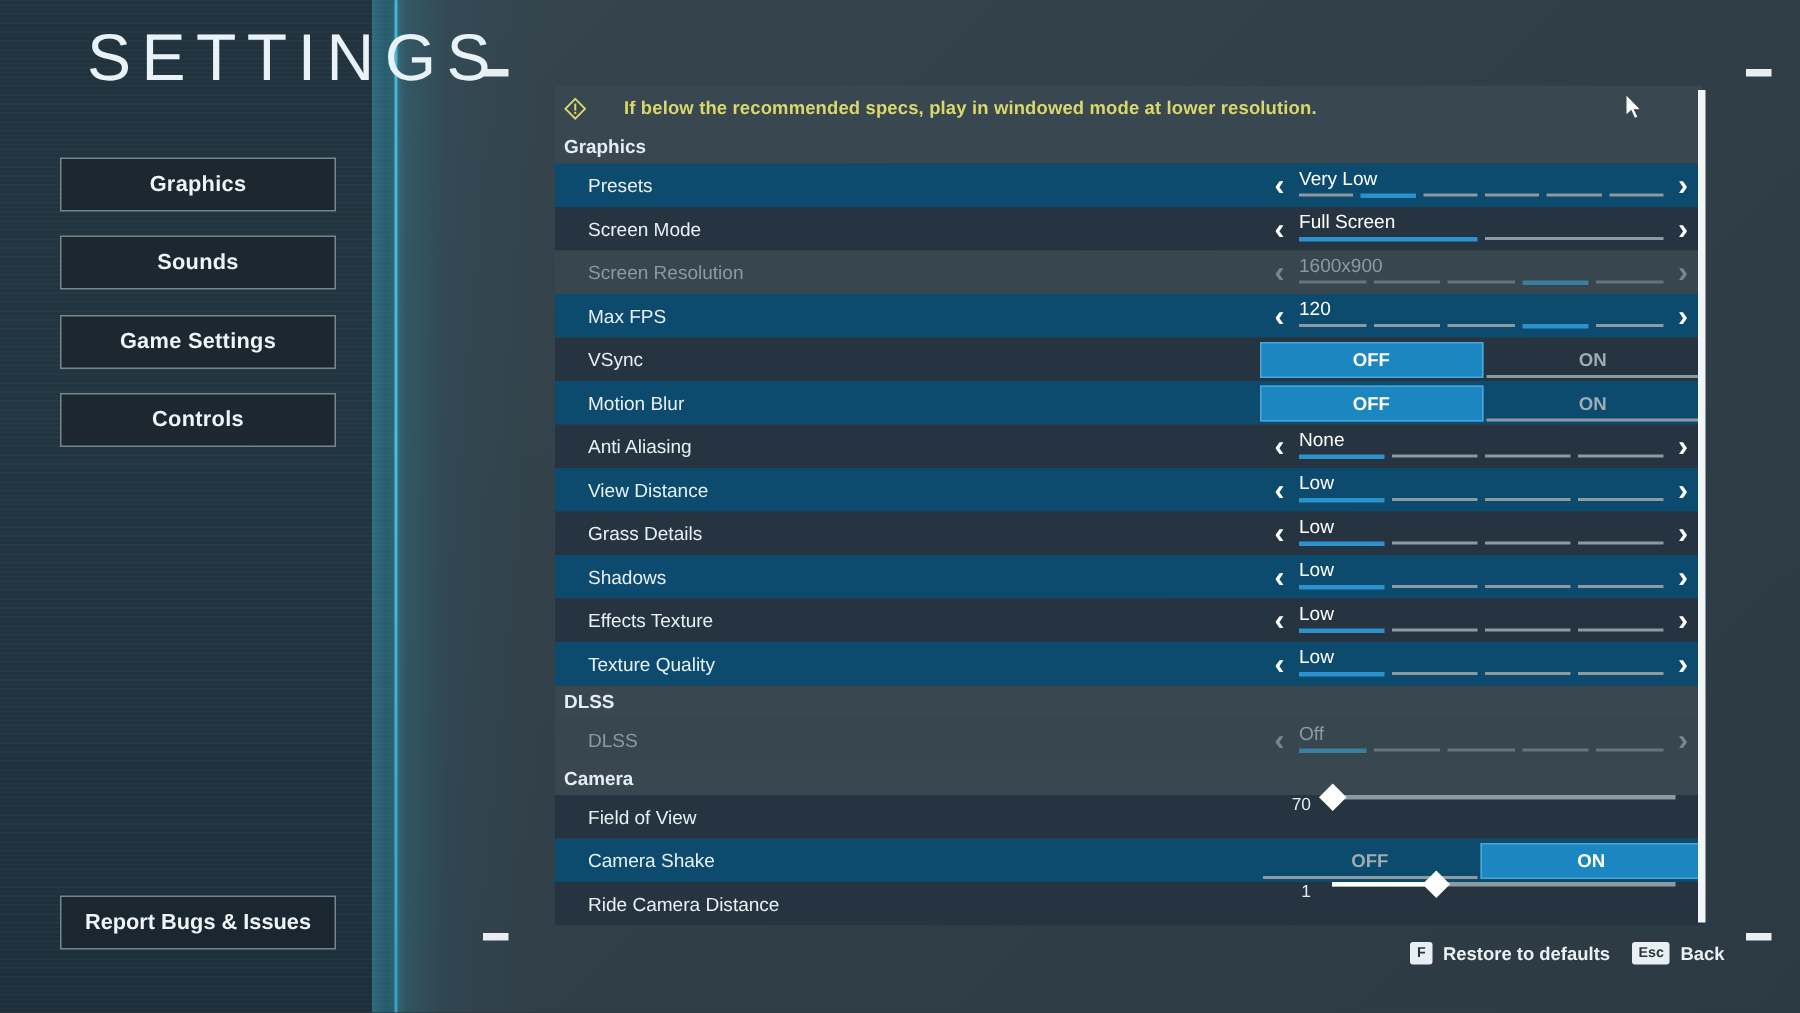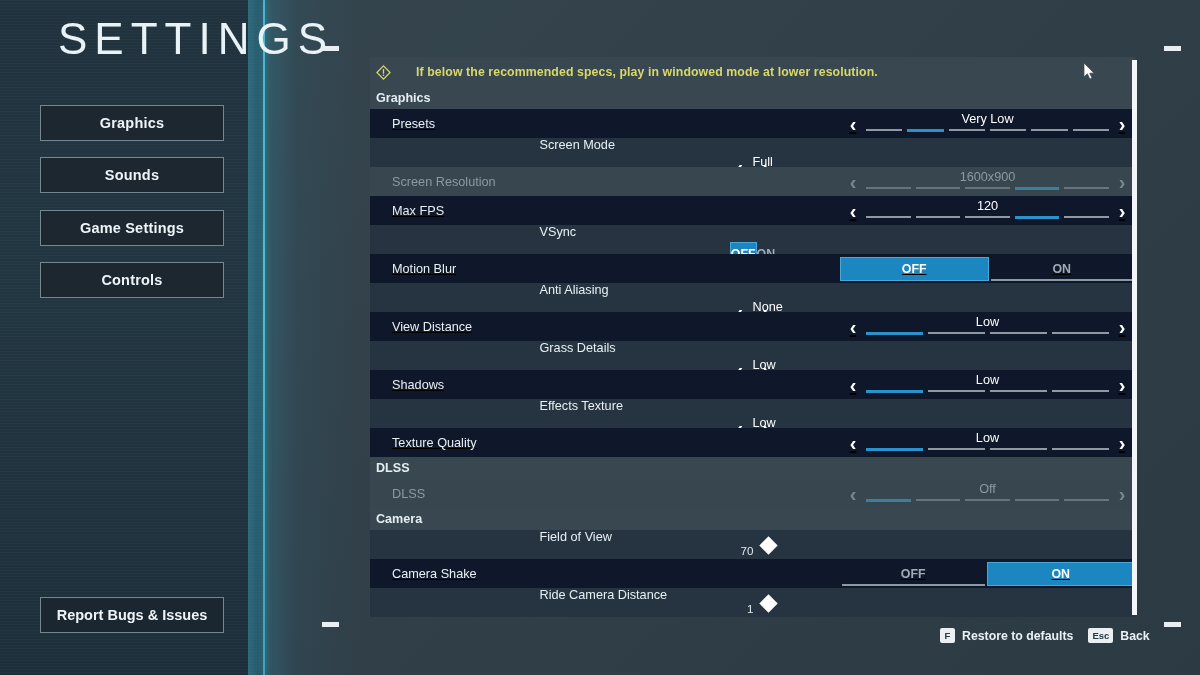--- a/index.html
+++ b/index.html
@@ -136,22 +136,22 @@
     font-size: 12.6px;
     font-weight: 600;
   }
 
   .row {
     position: relative;
     height: 29px;
     display: flex; align-items: center;
     margin-bottom: 0px;
   }
-  .row.shade-a { background: #0f172a; text-decoration: underline; }
-  .row.shade-b { background: #253440; flex-direction: column; }
+  .row.shade-a { background: #0c4a6e; }
+  .row.shade-b { background: #253440; }
   .row.disabled { background: #38474f; }
 
   .row-label {
     padding-left: 22px;
     font-size: 12.7px;
     color: #e8f0f4;
     font-weight: 400;
     flex: 0 0 auto;
     width: 470px;
   }
@@ -184,21 +184,21 @@
   }
   .row.disabled .chev { color: #78878f; }
   .stepper-mid {
     position: relative;
     flex: 1 1 auto;
     height: 29px;
   }
   .stepper-value {
     position: absolute;
     left: 0; right: 0; top: 3px;
-    text-align: center;
+    text-align: left;
     font-size: 12.7px;
     color: #ffffff;
     font-weight: 400;
   }
   .row.disabled .stepper-value { color: #8b9aa2; }
   .segs {
     position: absolute;
     left: 0; right: 0; bottom: 6px;
     display: flex;
     gap: 5px;

